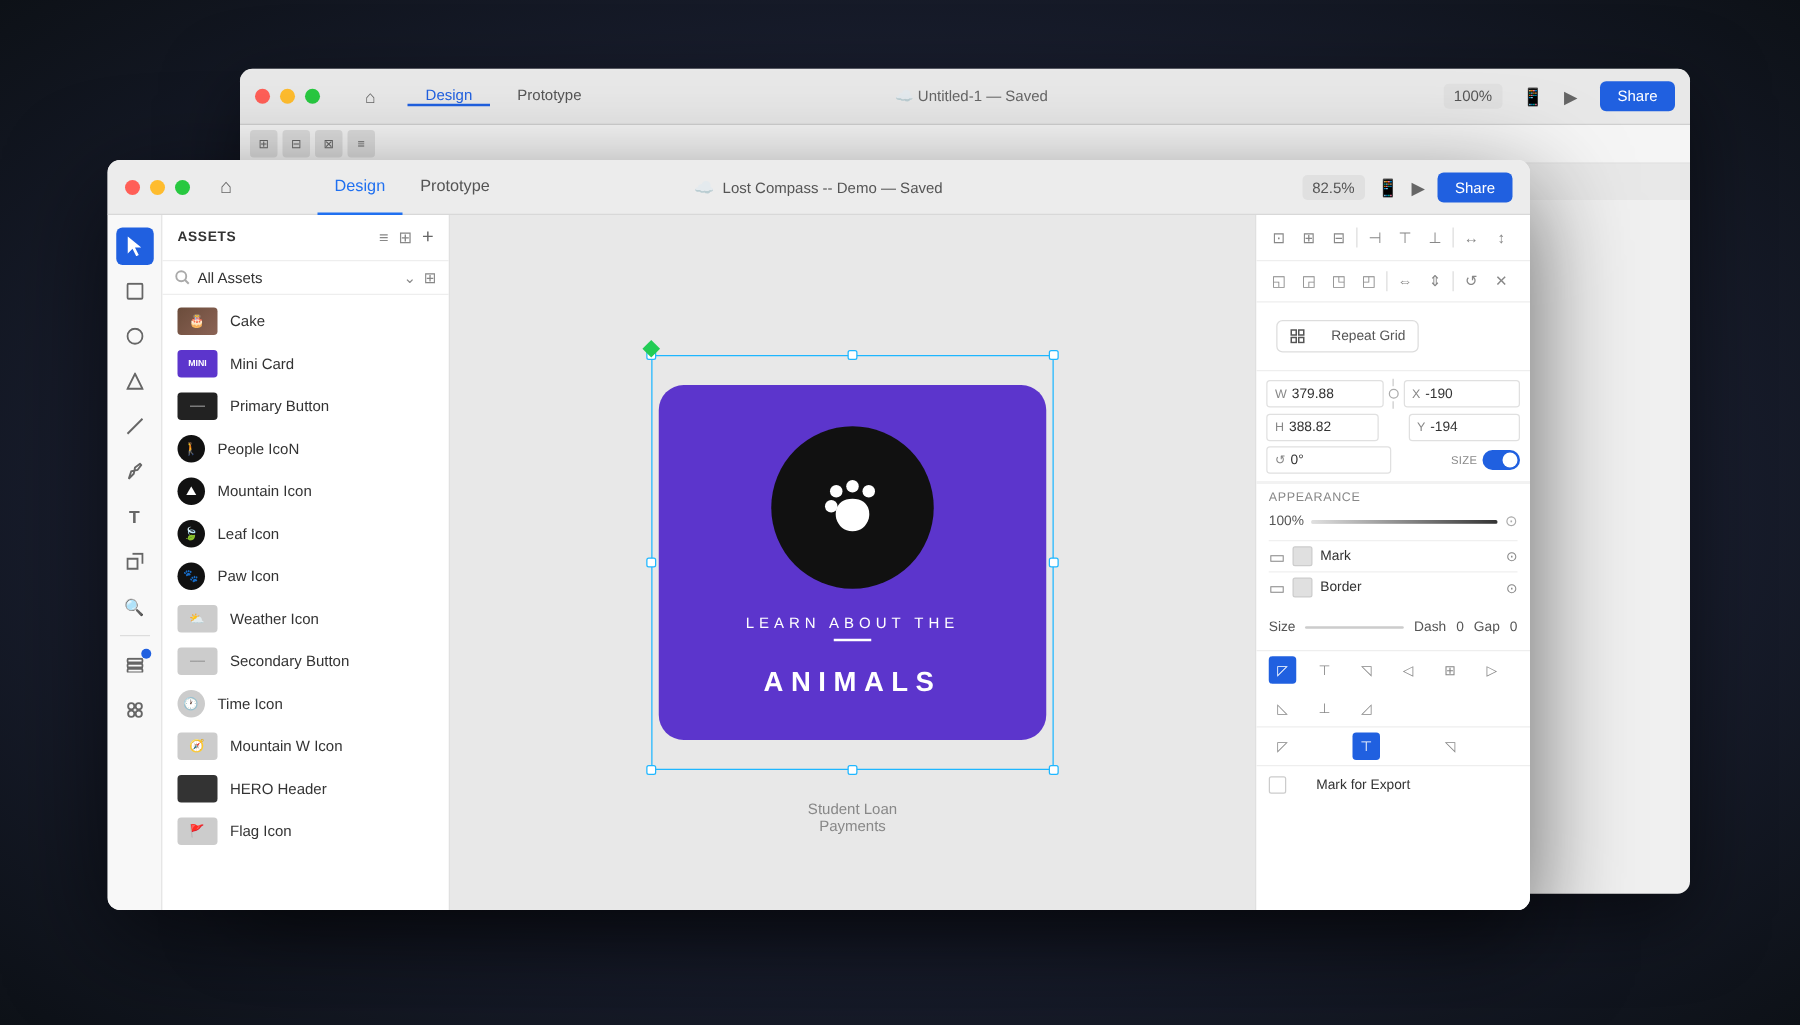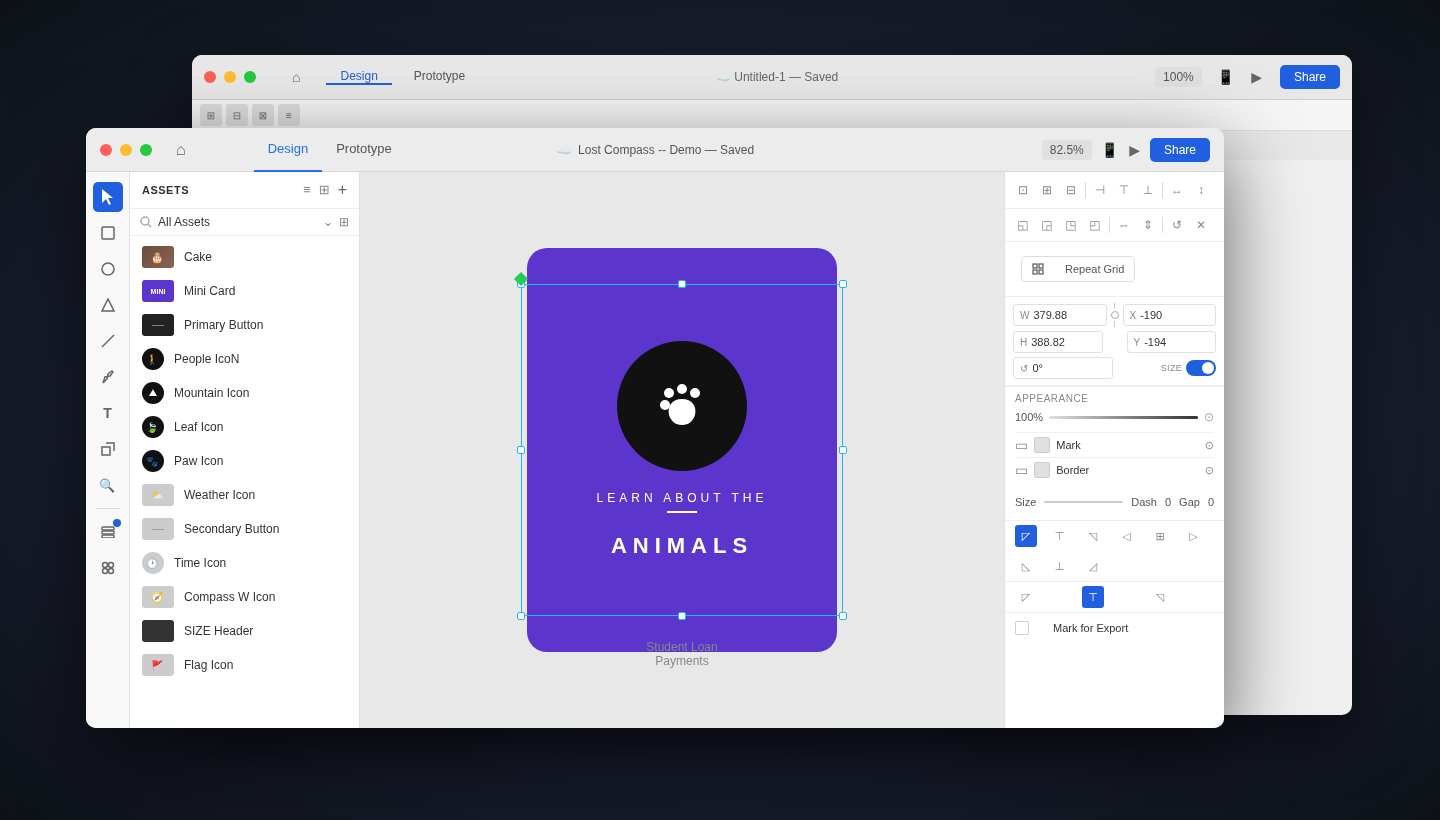--- a/index.html
+++ b/index.html
@@ -260,21 +260,21 @@
       display: flex;
       align-items: center;
       justify-content: center;
       position: relative;
       overflow: hidden;
     }
 
     
     .design-card {
       width: 310px;
-      height: 404px;
+      height: 284px;
       background: #5c35cc;
       border-radius: 20px;
       display: flex;
       flex-direction: column;
       align-items: center;
       justify-content: center;
       gap: 20px;
       position: relative;
     }
     .design-card-circle {
@@ -717,27 +717,27 @@
           <div class="asset-thumb" style="background:#ccc;border-radius:50%;width:22px;height:22px;">
             <span style="font-size:10px;display:flex;align-items:center;justify-content:center;width:100%;height:100%;">🕐</span>
           </div>
           <span class="asset-name">Time Icon</span>
         </div>
 
         <div class="asset-item">
           <div class="asset-thumb" style="background:#ccc;border-radius:3px;width:32px;height:22px;">
             <span style="font-size:10px;display:flex;align-items:center;justify-content:center;width:100%;height:100%;">🧭</span>
           </div>
-          <span class="asset-name">Compass W Icon</span>
+          <span class="asset-name">Mountain W Icon</span>
         </div>
 
         <div class="asset-item">
           <div class="asset-thumb" style="background:#333;border-radius:3px;width:32px;height:22px;">
           </div>
-          <span class="asset-name">SIZE Header</span>
+          <span class="asset-name">HERO Header</span>
         </div>
 
         <div class="asset-item">
           <div class="asset-thumb" style="background:#ccc;border-radius:3px;width:32px;height:22px;">
             <span style="font-size:10px;display:flex;align-items:center;justify-content:center;width:100%;height:100%;">🚩</span>
           </div>
           <span class="asset-name">Flag Icon</span>
         </div>
       </div>
     </div>

